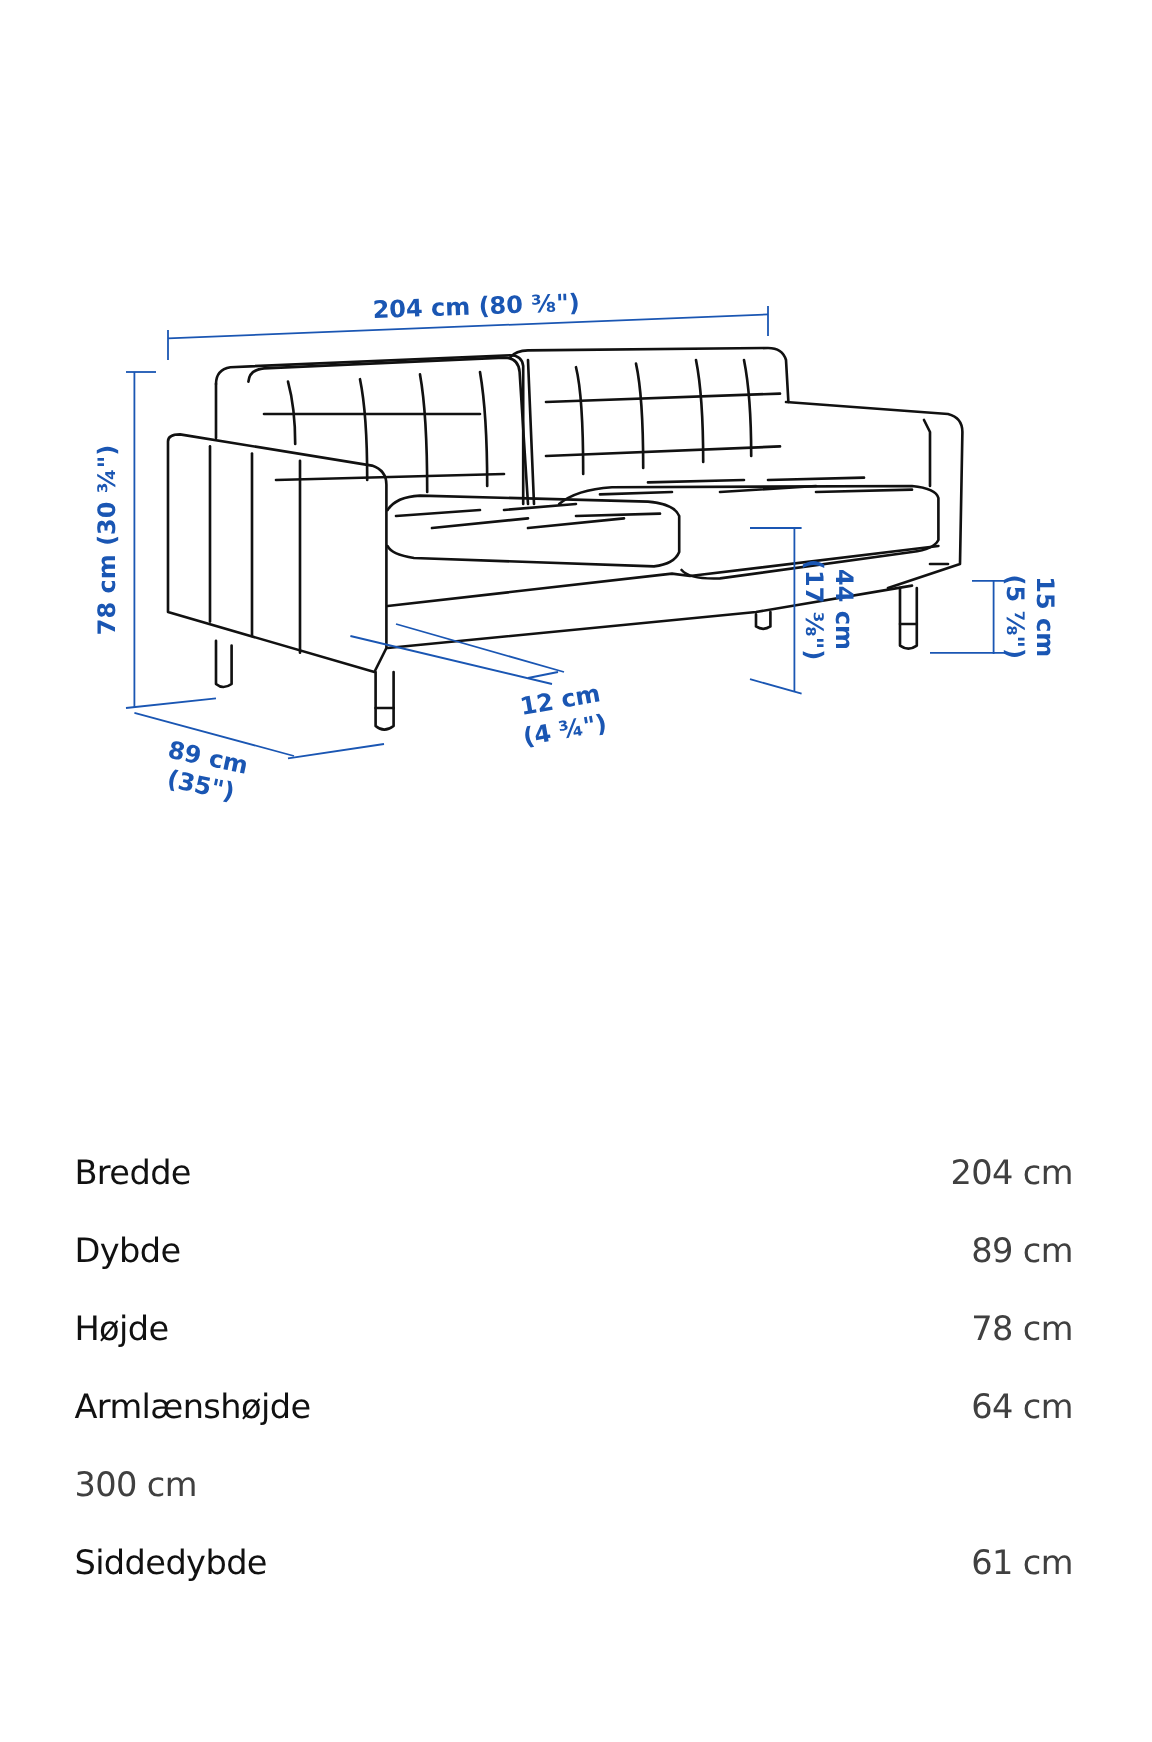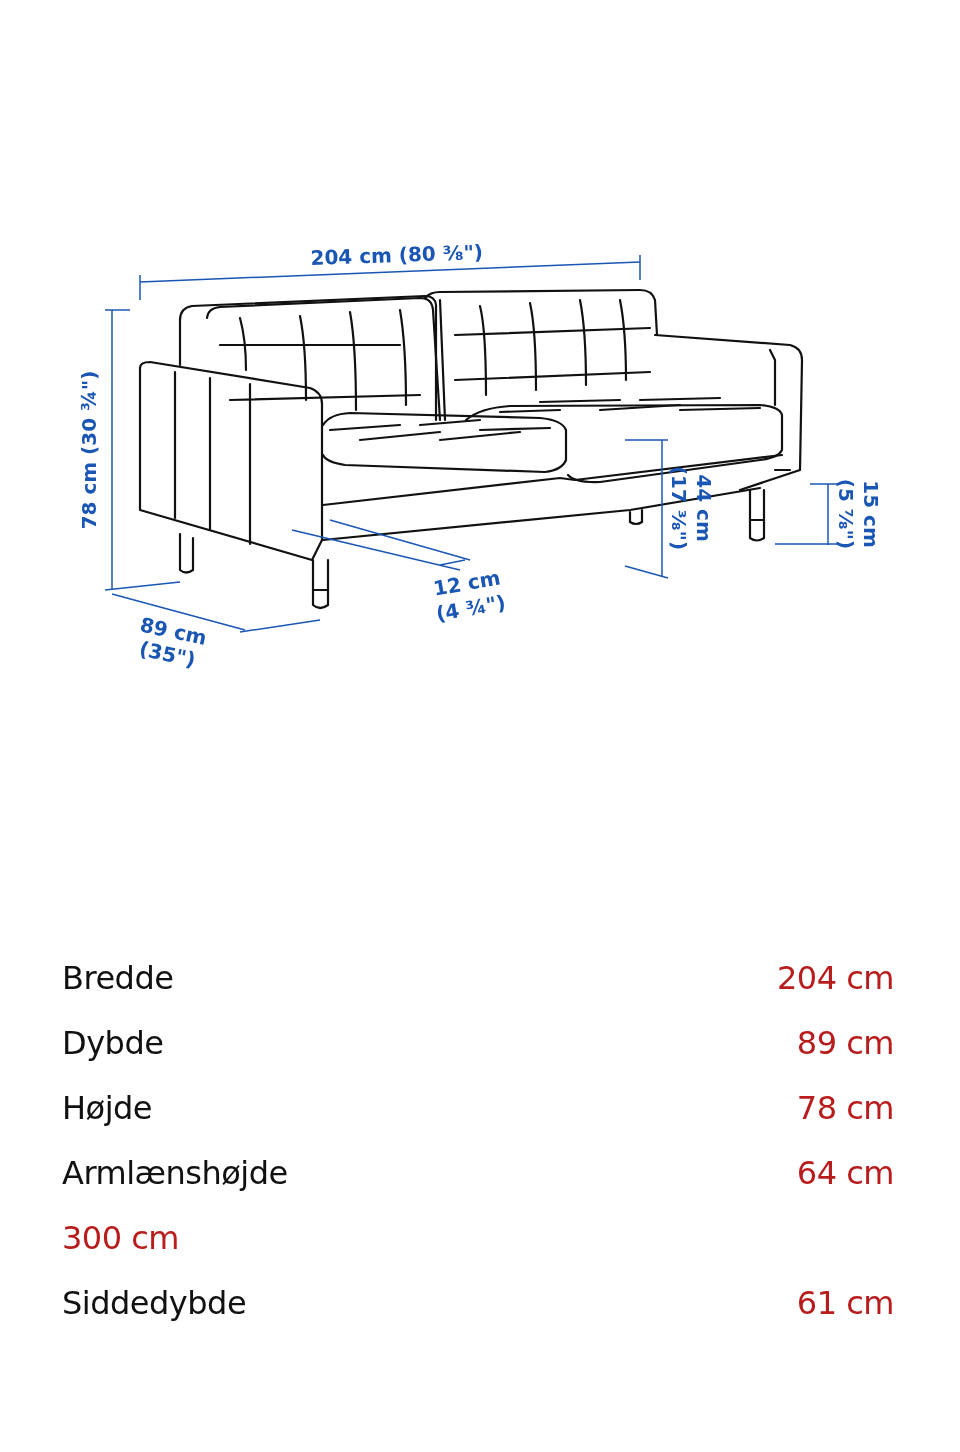--- a/index.html
+++ b/index.html
@@ -1,23 +1,23 @@
 <!DOCTYPE html>
 <html><head>
 <meta charset="utf-8">
 <style>
   html, body { margin: 0; padding: 0; background: #ffffff; }
   body { width: 960px; height: 1452px; position: relative; overflow: hidden; font-family: "DejaVu Sans", sans-serif; }
   .diagram { position: absolute; left: 0; top: 0; width: 960px; height: 900px; }
   .diagram svg { position: absolute; left: 0; top: 0; }
   .dim { font-family: "DejaVu Sans", sans-serif; font-weight: bold; fill: #1a56b3; font-size: 20px; }
   .specs { position: absolute; left: 62px; top: 945px; width: 832px; }
-  .row { display: flex; justify-content: space-between; align-items: center; height: 65px; font-family: "DejaVu Sans", sans-serif; font-size: 32px; letter-spacing: -0.5px; }
+  .row { display: flex; justify-content: space-between; align-items: center; height: 65px; font-family: "DejaVu Sans", sans-serif; font-size: 28px; letter-spacing: -0.5px; }
   .row .label { color: #111111; }
-  .row .value { color: #b91c1c; text-align: right; }
+  .row .value { color: #404040; text-align: right; }
 </style>
 </head>
 <body>
 
 <div class="diagram">
   <svg width="960" height="900" viewBox="0 0 960 900">
     <g fill="none" stroke="#111" stroke-width="2.2" stroke-linejoin="round" stroke-linecap="round">
 
       <path d="M180 320 Q180 308 192 306 L425 296 Q435 296 436 305 L436 420"></path>
       <path d="M180 320 L180 365"></path>

